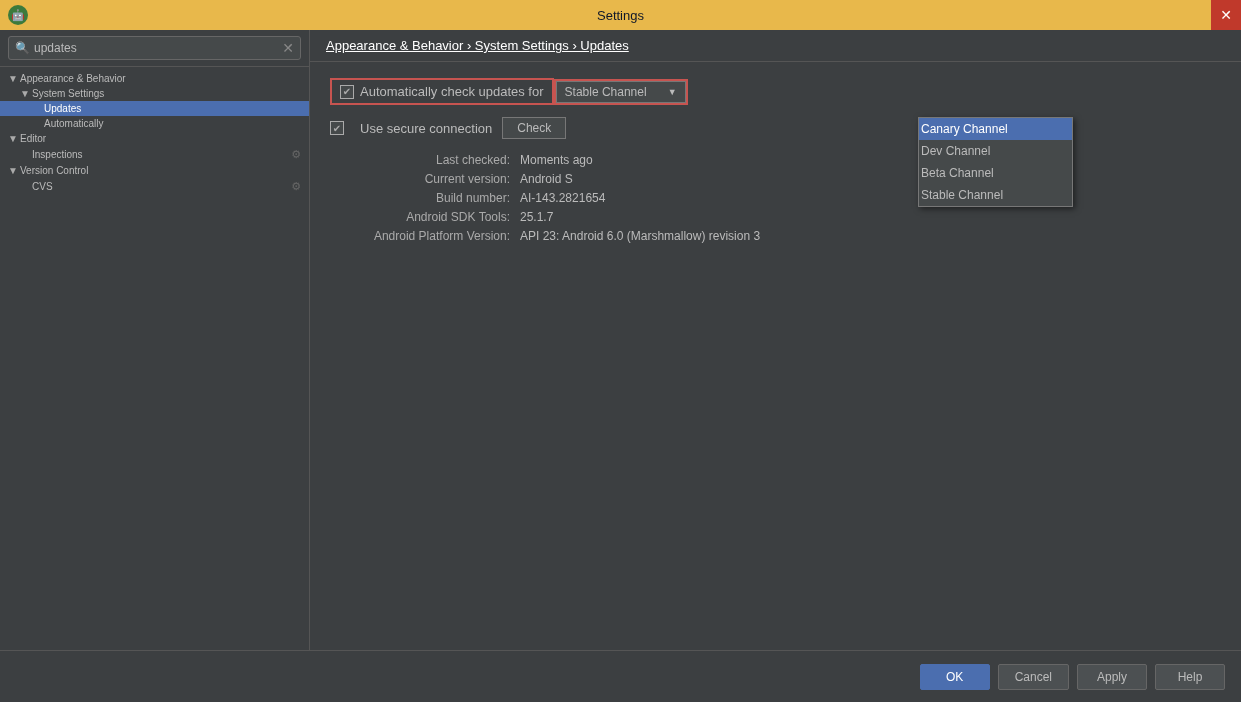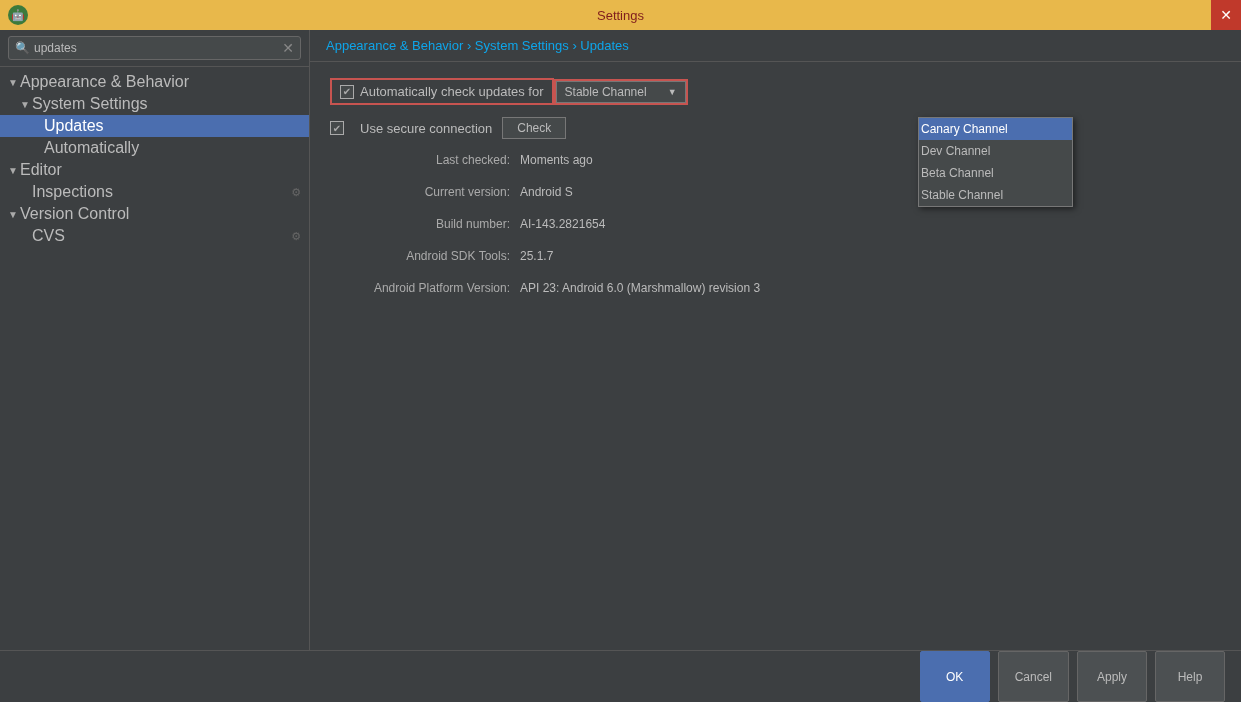--- a/index.html
+++ b/index.html
@@ -17,21 +17,21 @@
     .title-bar {
       background: #e8b84b;
       height: 30px;
       display: flex;
       align-items: center;
       justify-content: center;
       position: relative;
     }
     .title-bar-text {
       font-size: 13px;
-      color: #7f1d1d;
+      color: #0f172a;
       font-weight: normal;
     }
     .title-bar-icon {
       position: absolute;
       left: 8px;
       width: 20px;
       height: 20px;
       background: #3c7a3c;
       border-radius: 50%;
       display: flex;
@@ -118,41 +118,42 @@
       color: white;
     }
     .tree-item .arrow {
       width: 12px;
       display: inline-block;
       font-size: 10px;
       color: #aaa;
     }
     .tree-item .indent1 { margin-left: 12px; }
     .tree-item .indent2 { margin-left: 24px; }
-    .tree-item-label { font-size: 16px; }
+    .tree-item-label { font-size: 10px; }
     .tree-item .gear-icon {
       margin-left: auto;
       font-size: 11px;
       color: #666;
     }
 
     
     .content-area {
       flex: 1;
       background: #3c3f41;
       display: flex;
       flex-direction: column;
       padding: 0;
     }
 
     .breadcrumb {
       padding: 8px 16px;
       font-size: 13px;
-      color: #0ea5e9;
+      color: #ffffff;
       border-bottom: 1px solid #555;
+      text-decoration: underline;
     }
 
     .content-body {
       flex: 1;
       padding: 16px 20px;
       position: relative;
     }
 
     .settings-row {
       display: flex;
@@ -242,39 +243,40 @@
       border: 1px solid #777;
       color: #bbb;
       padding: 3px 14px;
       font-size: 12px;
       cursor: pointer;
     }
 
     .info-grid {
       display: grid;
       grid-template-columns: 180px auto;
-      gap: 18px 10px;
+      gap: 5px 10px;
       margin-top: 4px;
     }
     .info-label {
       color: #aaa;
       font-size: 12px;
       text-align: right;
     }
     .info-value {
       color: #bbb;
       font-size: 12px;
     }
 
     
     .bottom-bar {
       height: 52px;
       background: #3c3f41;
       border-top: 1px solid #555;
       display: flex;
+      align-items: center;
       justify-content: flex-end;
       padding: 0 16px;
       gap: 8px;
     }
     .action-btn {
       background: #4c5052;
       border: 1px solid #666;
       color: #bbb;
       padding: 5px 16px;
       font-size: 12px;

